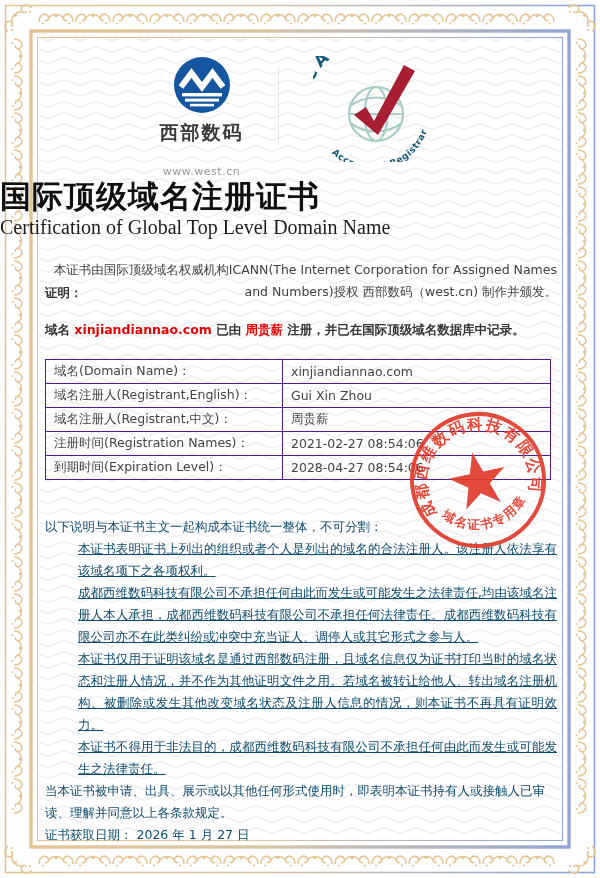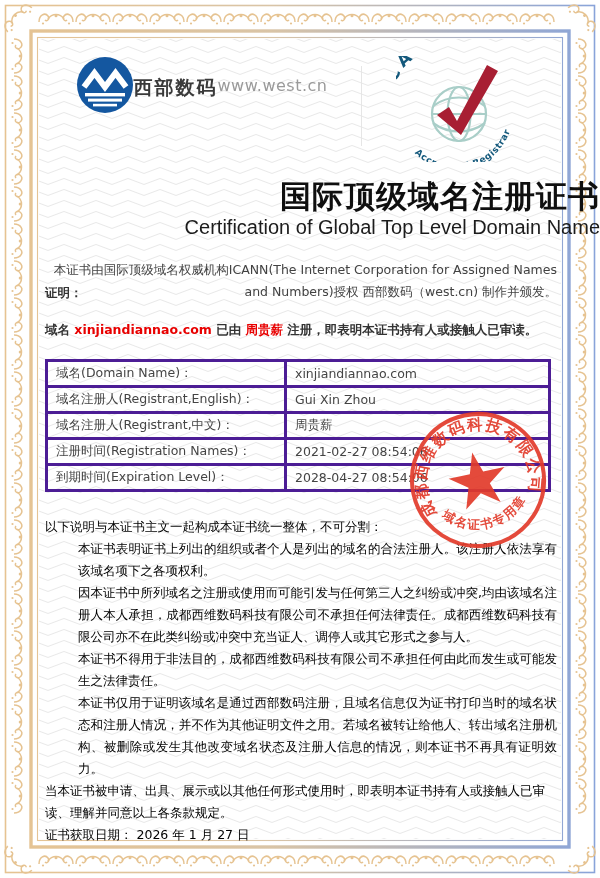--- a/index.html
+++ b/index.html
@@ -4,43 +4,43 @@
 <style>
   html,body{margin:0;padding:0;background:#fff;}
   .page{position:relative;width:600px;height:878px;background:#ffffff;overflow:hidden;
         font-family:"DejaVu Sans","Liberation Sans",sans-serif;color:#3d3d3d;}
   .bg-svg,.seal-svg{position:absolute;top:0;left:0;}
   .seal-svg{top:395px;left:393px;z-index:5;}
   .content{position:absolute;inset:0;z-index:2;font-size:12.5px;}
 
   .logos{position:absolute;top:56px;left:0;right:0;display:flex;justify-content:center;
          align-items:flex-start;gap:34px;}
-  .west-col{display:flex;flex-direction:row;align-items:center;}
+  .west-col{display:flex;flex-direction:column;align-items:center;}
   .west-name{margin-top:6px;font-size:19px;font-weight:700;color:#3a3a3a;letter-spacing:2px;}
-  .west-url{margin-top:1px;font-size:16px;color:#9a9a9a;letter-spacing:.5px;}
+  .west-url{margin-top:19px;font-size:11px;color:#9a9a9a;letter-spacing:.5px;}
   .logo-divider{width:1px;height:80px;background:#e6e6e6;margin-top:10px;}
 
-  .title-zh{position:absolute;top:176px;left:0;right:0;text-align:right;
+  .title-zh{position:absolute;top:176px;left:0;right:0;text-align:left;
             font-size:31px;font-weight:700;color:#0f0f0f;letter-spacing:1px;}
-  .title-en{position:absolute;top:216px;left:0;right:0;text-align:right;
-            font-family:Liberation Sans, sans-serif;font-size:20px;color:#1c1c1c;}
+  .title-en{position:absolute;top:216px;left:0;right:0;text-align:left;
+            font-family:Liberation Serif, serif;font-size:20px;color:#1c1c1c;}
 
   .intro{position:absolute;top:259px;left:45px;width:512px;line-height:22px;color:#424242;text-align:right;}
   .proof-label{position:absolute;top:285px;left:45px;font-weight:700;color:#333;}
   .proof-line{position:absolute;top:322px;left:45px;width:512px;font-weight:700;color:#333;}
   .red{color:#e80000;}
 
   table.domain{position:absolute;top:359px;left:45px;width:506px;border-collapse:collapse;}
-  table.domain td{border:3px solid #4c1d95;height:23px;padding:0 0 0 8px;
+  table.domain td{border:1px solid #4c1d95;height:23px;padding:0 0 0 8px;
                   font-size:12.5px;color:#444;}
   td.lbl{width:228px;}
 
-  .terms{position:absolute;top:516px;left:45px;width:512px;line-height:22px;color:#000000;}
+  .terms{position:absolute;top:516px;left:45px;width:512px;line-height:22px;color:#0c4a6e;}
   .terms p{margin:0;}
-  .terms .items{margin:0 0 0 33px;width:479px;text-align:justify;}
+  .terms .items{margin:0 0 0 33px;width:479px;text-align:justify;text-decoration:underline;}
   .closing{margin-top:0;}
   .date-line{margin-top:0;}
 </style>
 </head>
 <body>
 
 <div class="page">
 
   <svg class="bg-svg" width="600" height="878" viewBox="0 0 600 878">
     <defs>
@@ -178,21 +178,21 @@
         </text>
       </svg>
     </div>
 
     <div class="title-zh">国际顶级域名注册证书</div>
     <div class="title-en">Certification of Global Top Level Domain Name</div>
 
     <div class="intro">本证书由国际顶级域名权威机构ICANN(The Internet Corporation for Assigned Names and Numbers)授权 西部数码（west.cn) 制作并颁发。</div>
 
     <div class="proof-label">证明：</div>
-    <div class="proof-line"><span>域名 </span><span class="red">xinjiandiannao.com</span><span> 已由 </span><span class="red">周贵薪</span><span> 注册，即表明本证书持有人或接触人已审读。</span></div>
+    <div class="proof-line"><span>域名 </span><span class="red">xinjiandiannao.com</span><span> 已由 </span><span class="red">周贵薪</span><span> 注册，并已在国际顶级域名数据库中记录。</span></div>
 
     <table class="domain">
       <tbody>
           <tr>
         <td class="lbl">域名(Domain Name)：</td>
         <td>xinjiandiannao.com</td>
       </tr>
       <tr>
         <td class="lbl">域名注册人(Registrant,English)：</td>
         <td>Gui Xin Zhou</td>
@@ -209,23 +209,23 @@
         <td class="lbl">到期时间(Expiration Level)：</td>
         <td>2028-04-27 08:54:06</td>
       </tr>
     </tbody>
       </table>
 
     <div class="terms">
       <p>以下说明与本证书主文一起构成本证书统一整体，不可分割：</p>
       <div class="items">
         <p>本证书表明证书上列出的组织或者个人是列出的域名的合法注册人。该注册人依法享有该域名项下之各项权利。</p>
-        <p>因本证书中所列域名之注册或使用而可能引发与任何第三人之纠纷或冲突,均由该域名注册人本人承担，成都西维数码科技有限公司不承担任何法律责任。成都西维数码科技有限公司亦不在此类纠纷或冲突中充当证人、调停人或其它形式之参与人。</p>
+        <p>成都西维数码科技有限公司不承担任何由此而发生或可能发生之法律责任,均由该域名注册人本人承担，成都西维数码科技有限公司不承担任何法律责任。成都西维数码科技有限公司亦不在此类纠纷或冲突中充当证人、调停人或其它形式之参与人。</p>
+        <p>本证书仅用于证明该域名是通过西部数码注册，且域名信息仅为证书打印当时的域名状态和注册人情况，并不作为其他证明文件之用。若域名被转让给他人、转出域名注册机构、被删除或发生其他改变域名状态及注册人信息的情况，则本证书不再具有证明效力。</p>
         <p>本证书不得用于非法目的，成都西维数码科技有限公司不承担任何由此而发生或可能发生之法律责任。</p>
-        <p>本证书仅用于证明该域名是通过西部数码注册，且域名信息仅为证书打印当时的域名状态和注册人情况，并不作为其他证明文件之用。若域名被转让给他人、转出域名注册机构、被删除或发生其他改变域名状态及注册人信息的情况，则本证书不再具有证明效力。</p>
       </div>
       <p class="closing">当本证书被申请、出具、展示或以其他任何形式使用时，即表明本证书持有人或接触人已审读、理解并同意以上各条款规定。</p>
       <p class="date-line">证书获取日期：  2026 年 1 月 27 日</p>
     </div>
 
   </div>
 
   <svg class="seal-svg" width="170" height="170" viewBox="0 0 170 170">
     <defs>
       <path id="sealTop" d="M36,104 A52,52 0 1 1 134,104"></path>

